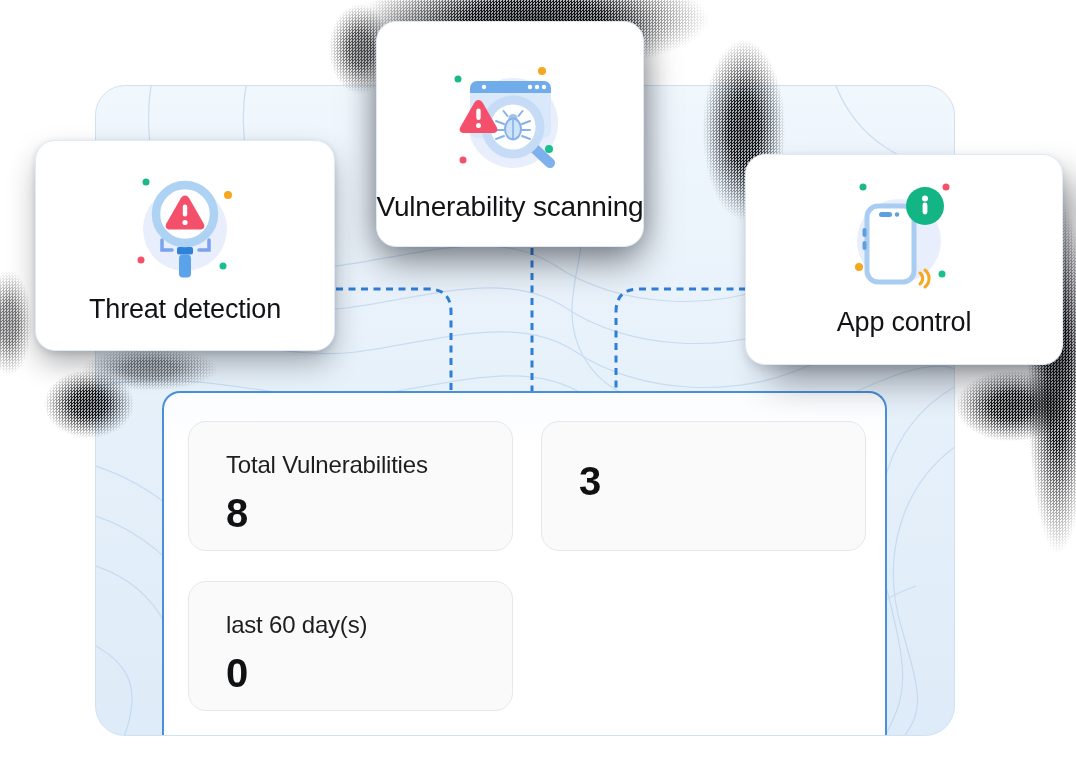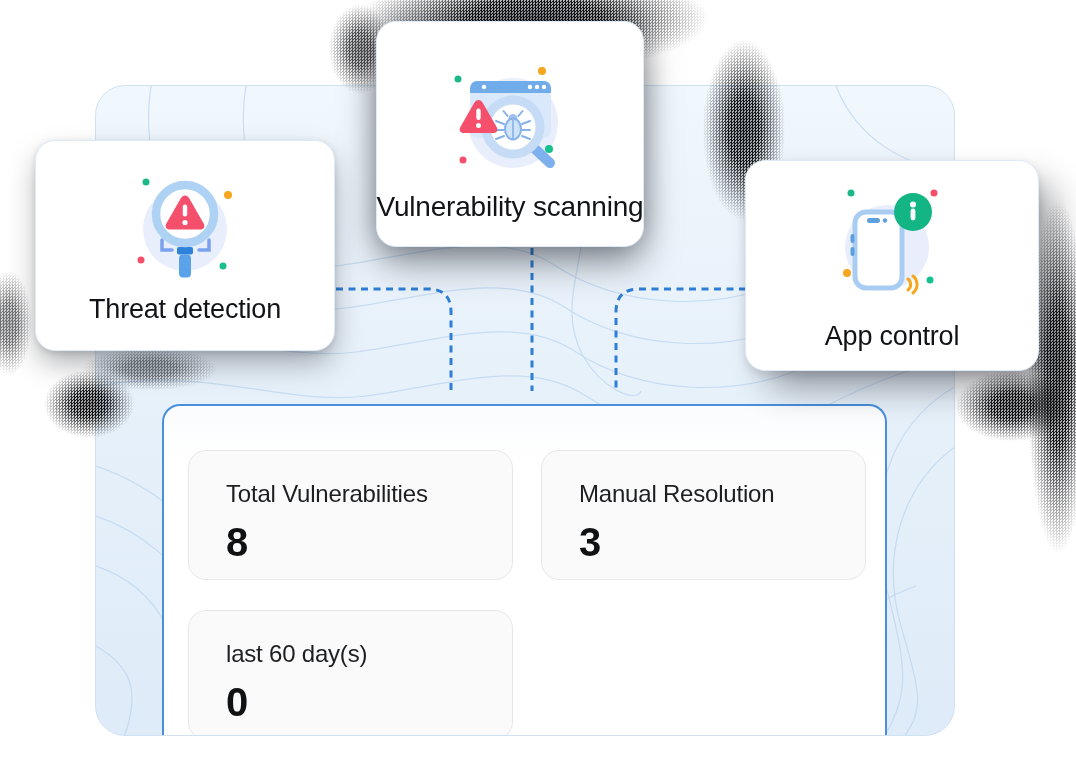--- a/index.html
+++ b/index.html
@@ -29,47 +29,47 @@
   .backdrop{
     position:absolute;left:95px;top:85px;width:860px;height:651px;z-index:2;
     border-radius:30px;overflow:hidden;
     background:linear-gradient(180deg,#f0f7fd 0%,#e7f1fa 45%,#deebf8 100%);
     border:1px solid #cfe2f4;
     box-sizing:border-box;
   }
   .contours,.connectors{position:absolute;left:0;top:0;width:860px;height:651px;}
   
   .stats-panel{
-    position:absolute;left:66px;top:318px;width:725px;height:346px;z-index:5;
+    position:absolute;left:66px;top:305px;width:725px;height:346px;z-index:5;
     box-sizing:border-box;
     border:2px solid #4a8fdb;border-bottom:none;
     border-radius:18px 18px 0 0;
     background:linear-gradient(180deg,#fbfcfe 0%,#ffffff 18%);
-    padding:44px 23px 0 24px;
+    padding:28px 23px 0 24px;
     display:grid;grid-template-columns:325px 325px;grid-auto-rows:130px;
     column-gap:28px;row-gap:30px;
   }
   .stat-card{
     box-sizing:border-box;background:#fafafb;border:1px solid #e6e7e9;
     border-radius:18px;padding:27px 20px 0 37px;
   }
   .stat-label{font-size:24px;line-height:32px;color:#1d1e20;letter-spacing:-.2px;}
   .stat-value{margin-top:9px;font-size:40px;line-height:46px;font-weight:700;color:#101113;}
   
   .feature-card{
     position:absolute;z-index:4;background:#ffffff;
     border:1px solid #dfeaf8;border-radius:20px;box-sizing:border-box;
     display:flex;flex-direction:column;align-items:center;
   }
   .card-threat{left:35px;top:140px;width:300px;height:211px;padding-top:27px;
     box-shadow:0 14px 30px -4px rgba(18,22,30,.38),0 2px 6px rgba(18,22,30,.12);}
   .card-vuln{left:376px;top:21px;width:268px;height:226px;padding-top:37px;
     box-shadow:0 16px 36px -2px rgba(15,18,26,.5),0 -6px 26px rgba(15,18,26,.22);}
-  .card-app{left:745px;top:160px;width:294px;height:211px;padding-top:26px;
-    box-shadow:18px 20px 36px -6px rgba(15,18,26,.45),0 4px 10px rgba(15,18,26,.12);gap:8px;}
+  .card-app{left:745px;top:154px;width:318px;height:211px;padding-top:26px;
+    box-shadow:18px 20px 36px -6px rgba(15,18,26,.45),0 4px 10px rgba(15,18,26,.12);}
   .feature-label{
     margin-top:9px;font-size:27px;line-height:34px;color:#121316;
     letter-spacing:-.2px;white-space:nowrap;
   }
   .card-vuln .feature-label{margin-top:11px;font-size:28px;}
   .feature-icon{display:block;}
 </style>
 </head>
 <body>
 
@@ -113,21 +113,20 @@
         <path d="M650,203 H543 Q520,203 520,226 V305"></path>
       </g>
     </svg>
 
     <div class="stats-panel">
       <div class="stat-card">
         <div class="stat-label">Total Vulnerabilities</div>
         <div class="stat-value">8</div>
       </div>
       <div class="stat-card">
-        <div class="stat-label">Manual Resolution</div>
         <div class="stat-value">3</div>
       </div>
       <div class="stat-card">
         <div class="stat-label">last 60 day(s)</div>
         <div class="stat-value">0</div>
       </div>
     </div>
   </div>
 
   <div class="feature-card card-threat">

